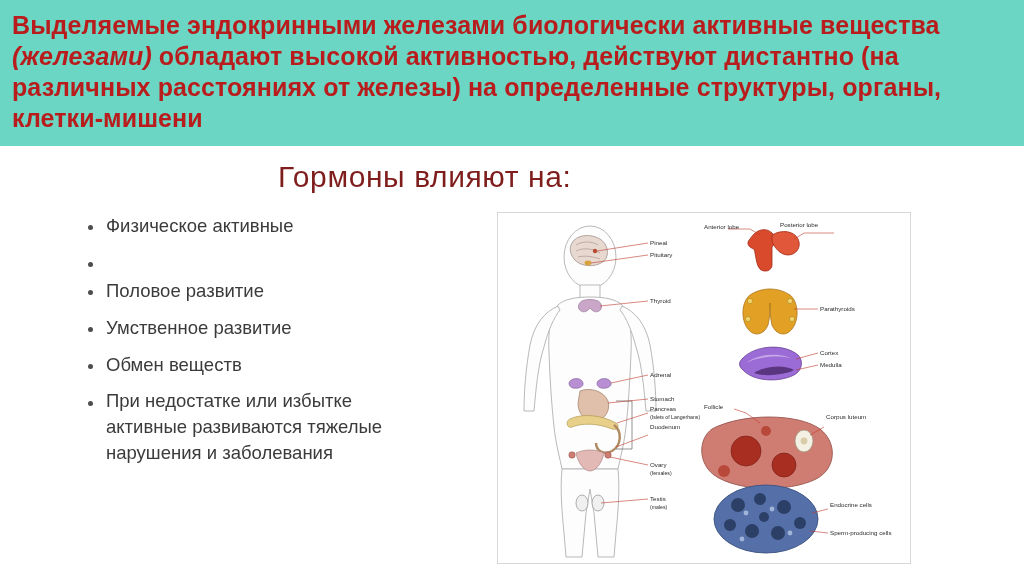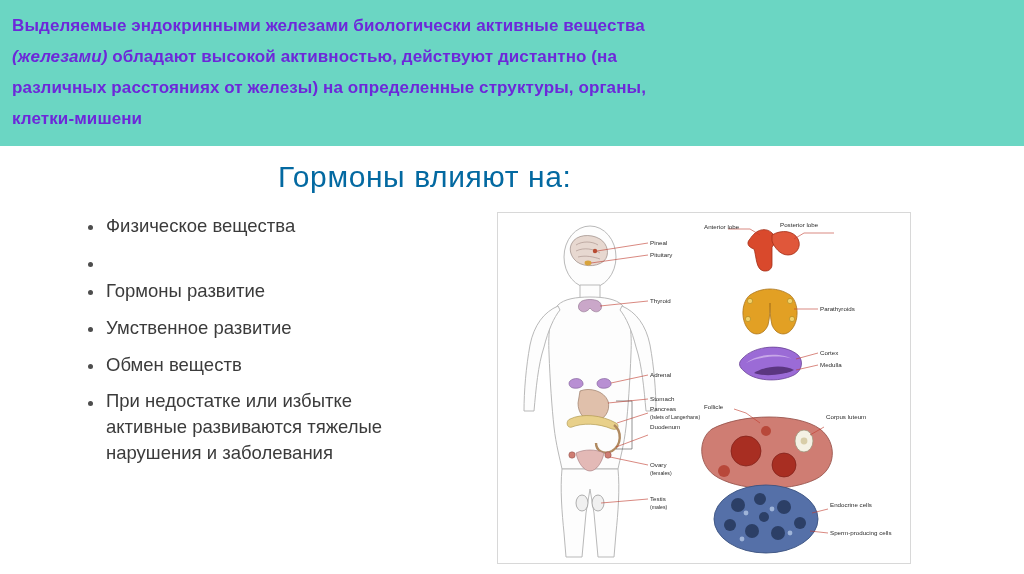--- a/index.html
+++ b/index.html
@@ -18,37 +18,37 @@
 
   
   .banner {
     position: absolute;
     left: 0; top: 0;
     width: 1024px; height: 146px;
     background: #6bd6c3;
     padding: 10px 14px 0 12px;
   }
   .banner-text {
-    font-size: 17px;
+    font-size: 25px;
     line-height: 31px;
-    color: #6d28d9;
+    color: #b91c1c;
     font-weight: 700;
     letter-spacing: 0.1px;
   }
   .banner-text .ital {
     font-style: italic;
     font-weight: 700;
   }
 
   
   .heading {
     position: absolute;
     left: 278px; top: 160px;
     font-size: 30px;
-    color: #0369a1;
+    color: #7f1d1d;
     font-weight: 400;
     letter-spacing: 0.6px;
   }
 
   
   .bullets {
     position: absolute;
     left: 88px; top: 212px;
     width: 330px;
   }
@@ -121,28 +121,28 @@
       <br>
       <span>клетки-мишени</span>
     </div>
   </div>
 
   <div class="heading">Гормоны влияют на:</div>
 
   <div class="bullets">
     <div class="bullet">
       <span class="dot"></span>
-      <span class="btext">Физическое вещества</span>
-    </div>
-    <div class="bullet">
-      <span class="dot"></span>
-    </div>
-    <div class="bullet">
-      <span class="dot"></span>
-      <span class="btext">Гормоны развитие</span>
+      <span class="btext">Физическое активные</span>
+    </div>
+    <div class="bullet">
+      <span class="dot"></span>
+    </div>
+    <div class="bullet">
+      <span class="dot"></span>
+      <span class="btext">Половое развитие</span>
     </div>
     <div class="bullet">
       <span class="dot"></span>
       <span class="btext">Умственное развитие</span>
     </div>
     <div class="bullet">
       <span class="dot"></span>
       <span class="btext">Обмен веществ</span>
     </div>
     <div class="bullet multi">

